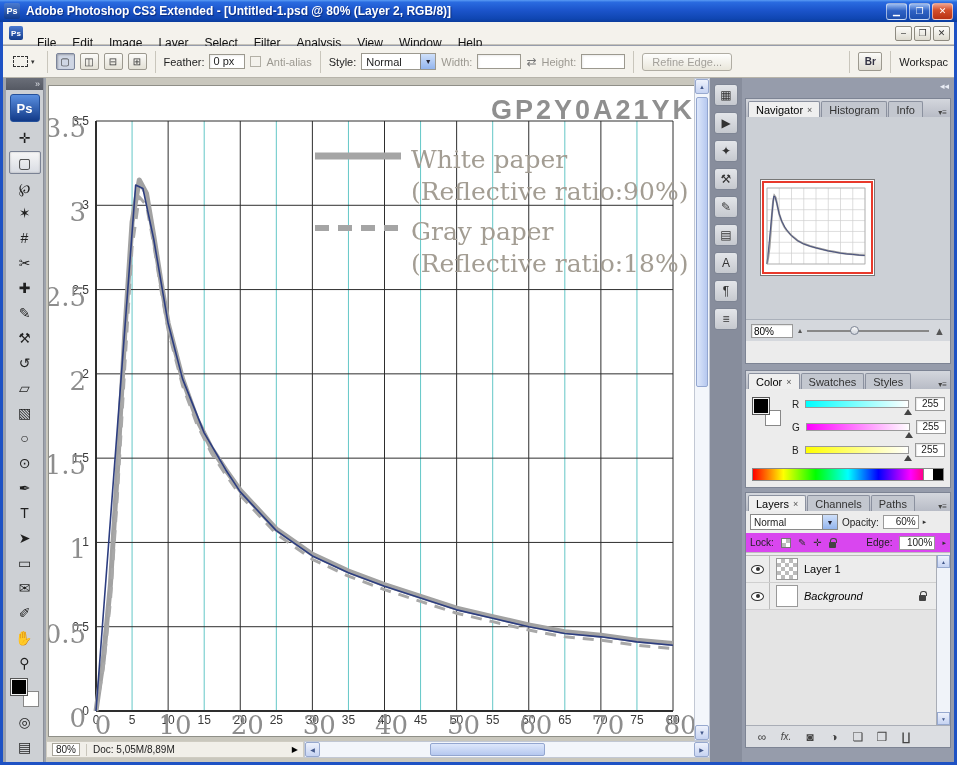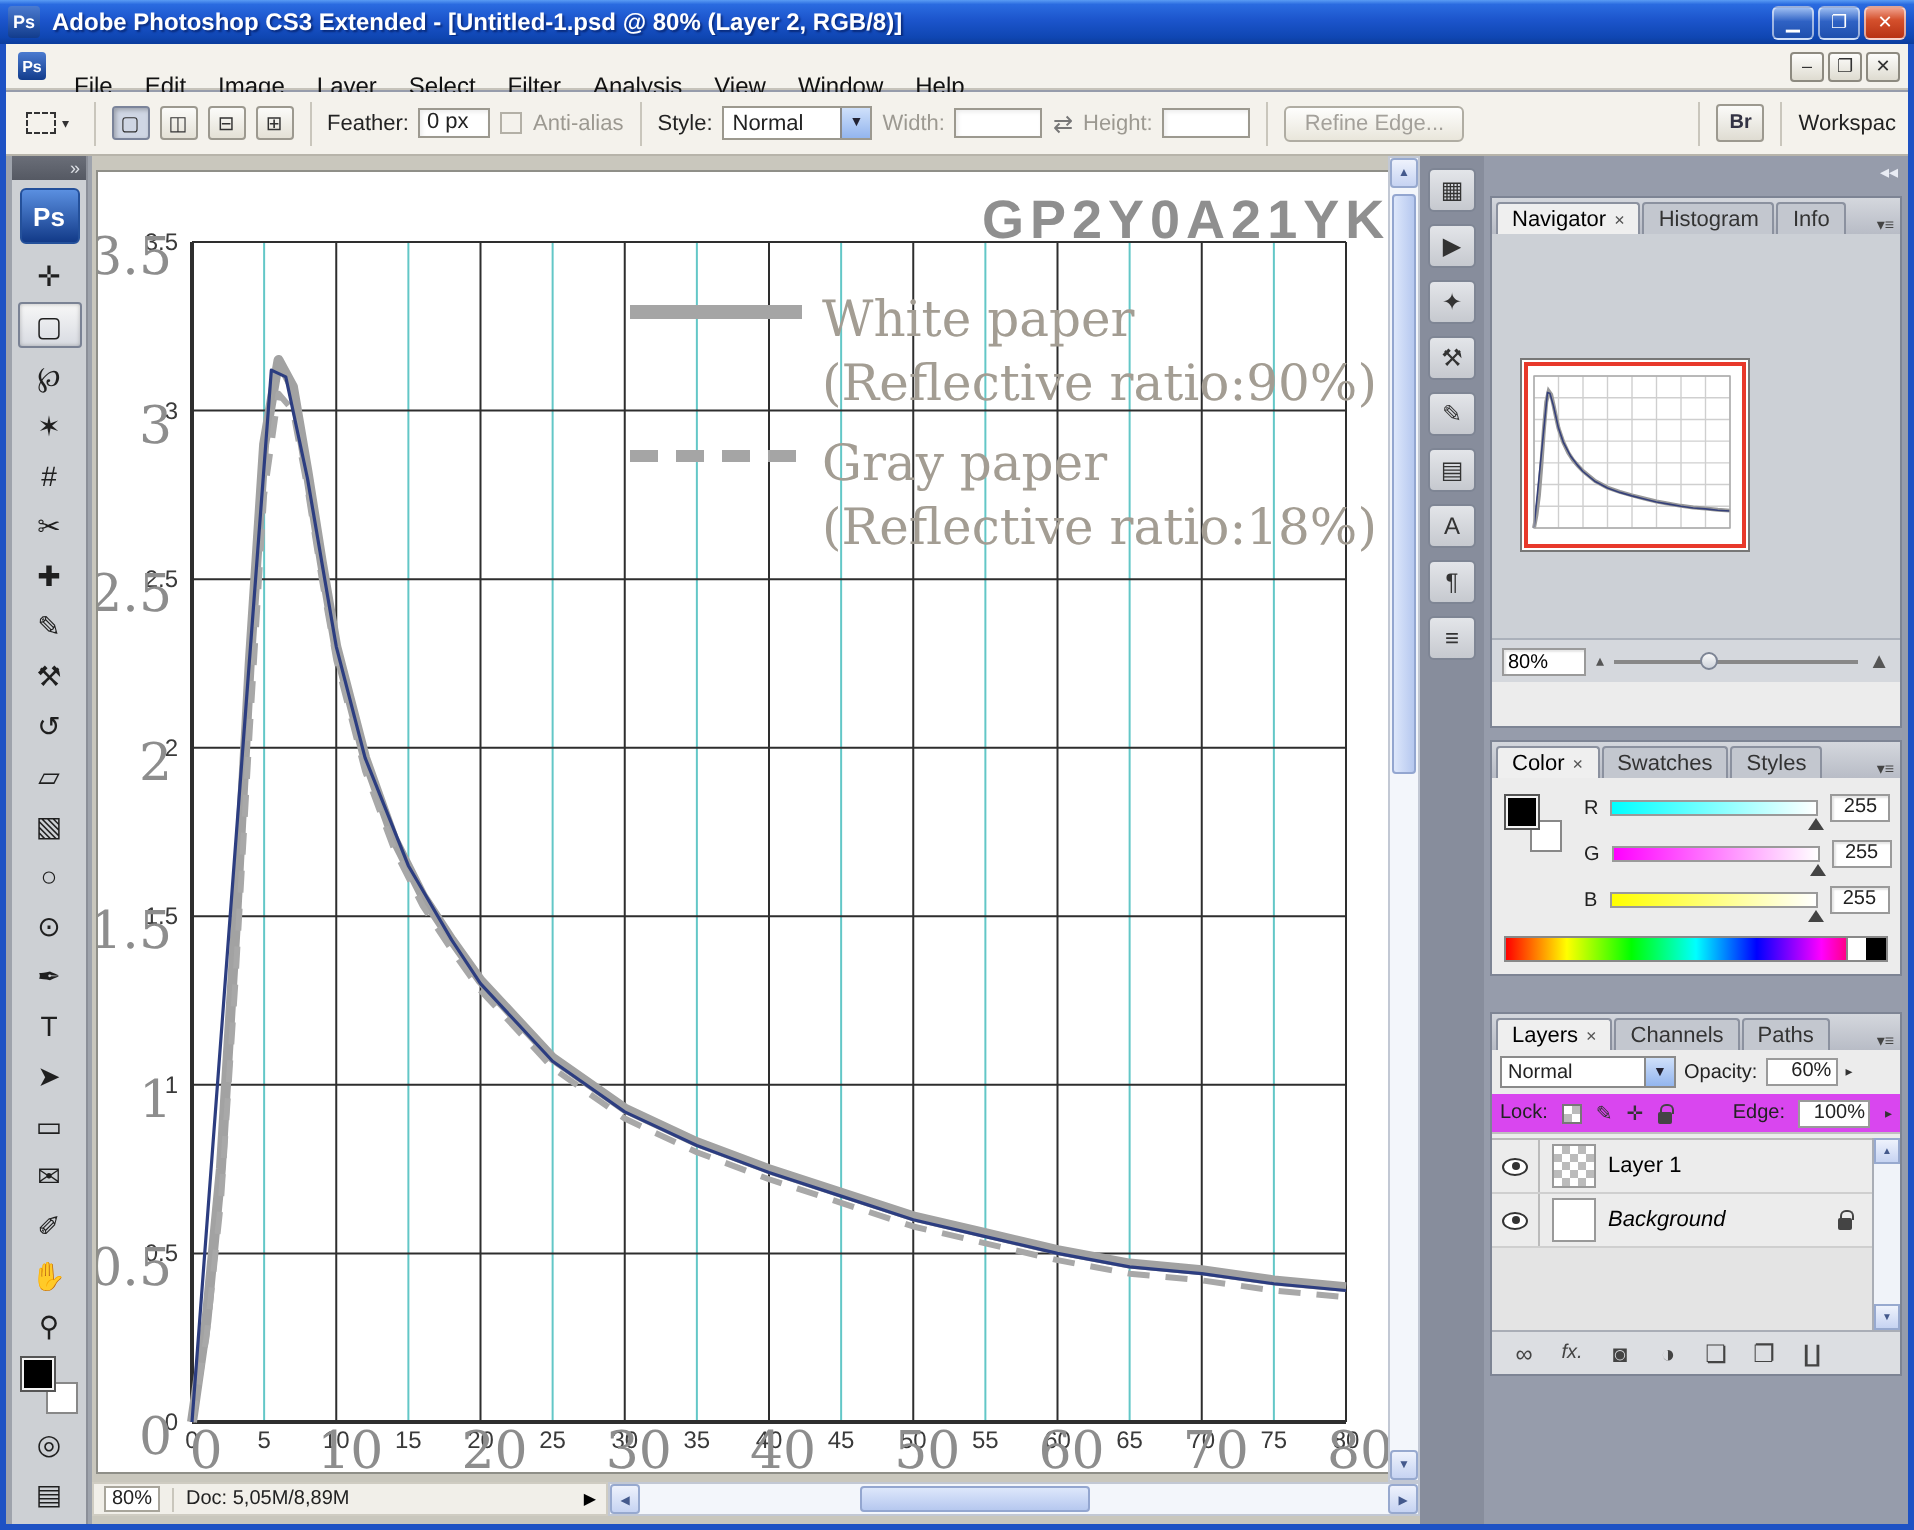--- a/index.html
+++ b/index.html
@@ -124,21 +124,21 @@
   .ctrack{width:104px;height:8px;border:1px solid #9a9a9a;position:relative;}
   .ctrack-thumb{position:absolute;right:-4px;top:8px;width:0;height:0;
     border-left:4px solid transparent;border-right:4px solid transparent;border-bottom:6px solid #444;}
   .cval{width:30px;height:14px;background:#fff;border:1px solid #9a9a9a;box-shadow:inset 1px 1px 1px rgba(0,0,0,.1);
     text-align:center;padding:0 2px;line-height:12px;}
   .spectrum{position:absolute;left:6px;right:6px;bottom:4px;height:13px;border:1px solid #888;
     background:linear-gradient(90deg,#f00 0%,#ff0 16%,#0f0 33%,#0ff 50%,#00f 66%,#f0f 83%,#f00 97%);}
   .spec-w{position:absolute;right:10px;top:0;width:10px;height:100%;background:#fff;border-left:1px solid #888;}
   .spec-b{position:absolute;right:0;top:0;width:10px;height:100%;background:#000;}
   
-  #layers-group{top:428px;height:182px;}
+  #layers-group{top:414px;height:256px;}
   .layers-controls{height:22px;display:flex;align-items:center;gap:4px;padding:0 4px;font-size:10px;color:#222;background:#ececec;}
   .combo{width:88px;height:16px;background:#fff;border:1px solid #8a8a8a;display:flex;align-items:center;}
   .combo .val{flex:1;padding-left:3px;font-size:10px;}
   .pctbox{width:36px;height:14px;background:#fff;border:1px solid #9a9a9a;text-align:right;padding:0 2px;line-height:12px;}
   .spin{font-size:7px;color:#333;}
   .layers-locks{height:20px;display:flex;align-items:center;gap:7px;padding:0 4px;font-size:10px;color:#222;
     background:#d946ef;border-bottom:1px solid #bfbfbf;}
   .lockicon{font-size:10px;color:#333;}
   .checker{background-color:#fff;background-image:linear-gradient(45deg,#bbb 25%,transparent 25%,transparent 75%,#bbb 75%),
     linear-gradient(45deg,#bbb 25%,transparent 25%,transparent 75%,#bbb 75%);background-size:8px 8px;background-position:0 0,4px 4px;}

